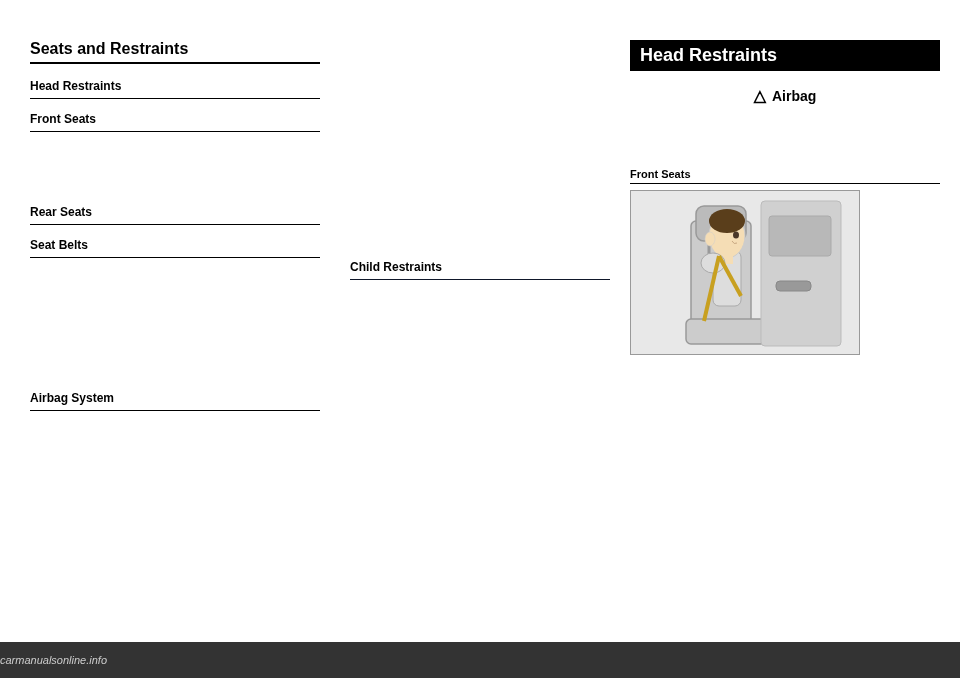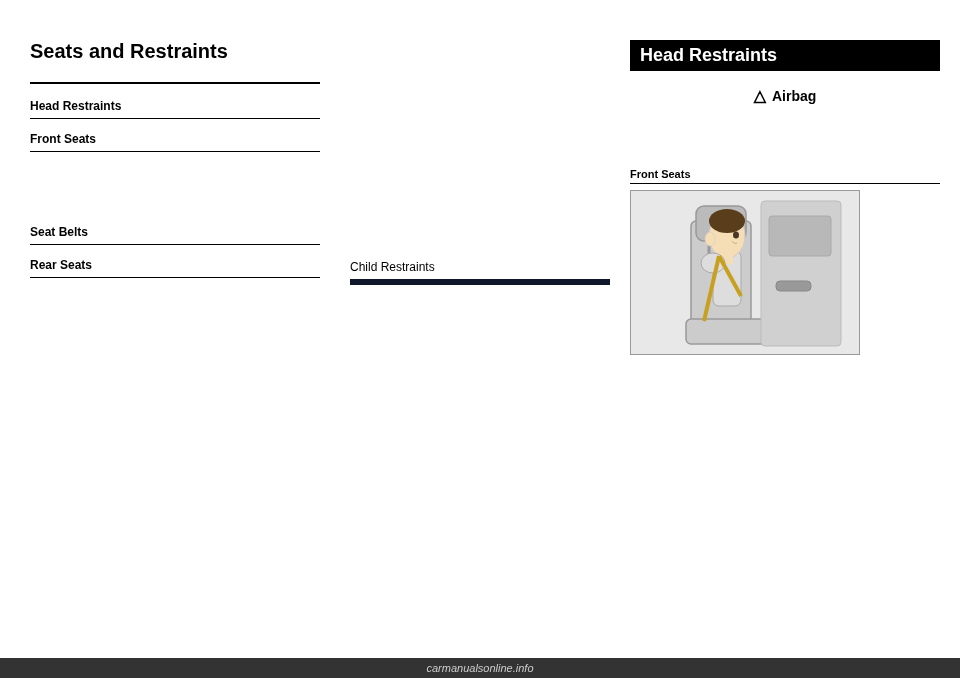--- a/index.html
+++ b/index.html
@@ -22,25 +22,25 @@
     }
 
     
     .left-column {
       width: 340px;
       padding: 20px 20px 20px 30px;
       flex-shrink: 0;
     }
 
     .section-title-main {
-      font-size: 20px;
+      font-size: 16px;
       font-weight: bold;
       font-family: Arial, sans-serif;
       border-bottom: 2px solid #000;
-      padding-bottom: 19px;
+      padding-bottom: 4px;
       margin-bottom: 10px;
       display: inline-block;
       width: 100%;
     }
 
     .section-item {
       border-bottom: 1px solid #000;
       padding: 5px 0;
       margin-bottom: 8px;
       font-size: 12px;
@@ -52,24 +52,24 @@
     }
 
     
     .middle-column {
       width: 280px;
       padding: 20px 10px;
       flex-shrink: 0;
     }
 
     .child-restraints-header {
-      border-bottom: 6px solid #0f172a;
+      border-bottom: 1px solid #0f172a;
       padding: 5px 0;
       font-size: 12px;
-      font-weight: normal;
+      font-weight: bold;
       margin-top: 215px;
     }
 
     
     .right-column {
       flex: 1;
       padding: 20px 20px 20px 10px;
       display: flex;
       flex-direction: column;
     }
@@ -124,22 +124,22 @@
 
     
     .watermark-bar {
       position: absolute;
       bottom: 0;
       left: 0;
       right: 0;
       background: #333;
       color: #ccc;
       font-size: 11px;
-      text-align: center;
-      padding: 4px 0;
+      text-align: left;
+      padding: 12px 0;
       font-style: italic;
     }
 
     
     .seat-illustration {
       width: 228px;
       height: 163px;
     }
   </style>
 </head>
@@ -149,27 +149,28 @@
 
   <div class="left-column">
     <div class="section-title-main">Seats and Restraints</div>
 
     <div class="section-item">Head Restraints</div>
 
     <div class="section-item">Front Seats</div>
 
     <div class="section-spacer"></div>
 
+    <div class="section-item">Rear Seats</div>
+
     <div class="section-item">Seat Belts</div>
-
-    <div class="section-item">Rear Seats</div>
 
     <div class="section-spacer"></div>
     <div class="section-spacer"></div>
 
+    <div class="section-item">Airbag System</div>
   </div>
 
   <div class="middle-column">
     <div class="child-restraints-header">Child Restraints</div>
   </div>
 
   <div class="right-column">
     <div class="right-main-title">Head Restraints</div>
 
     <div class="warning-section">

